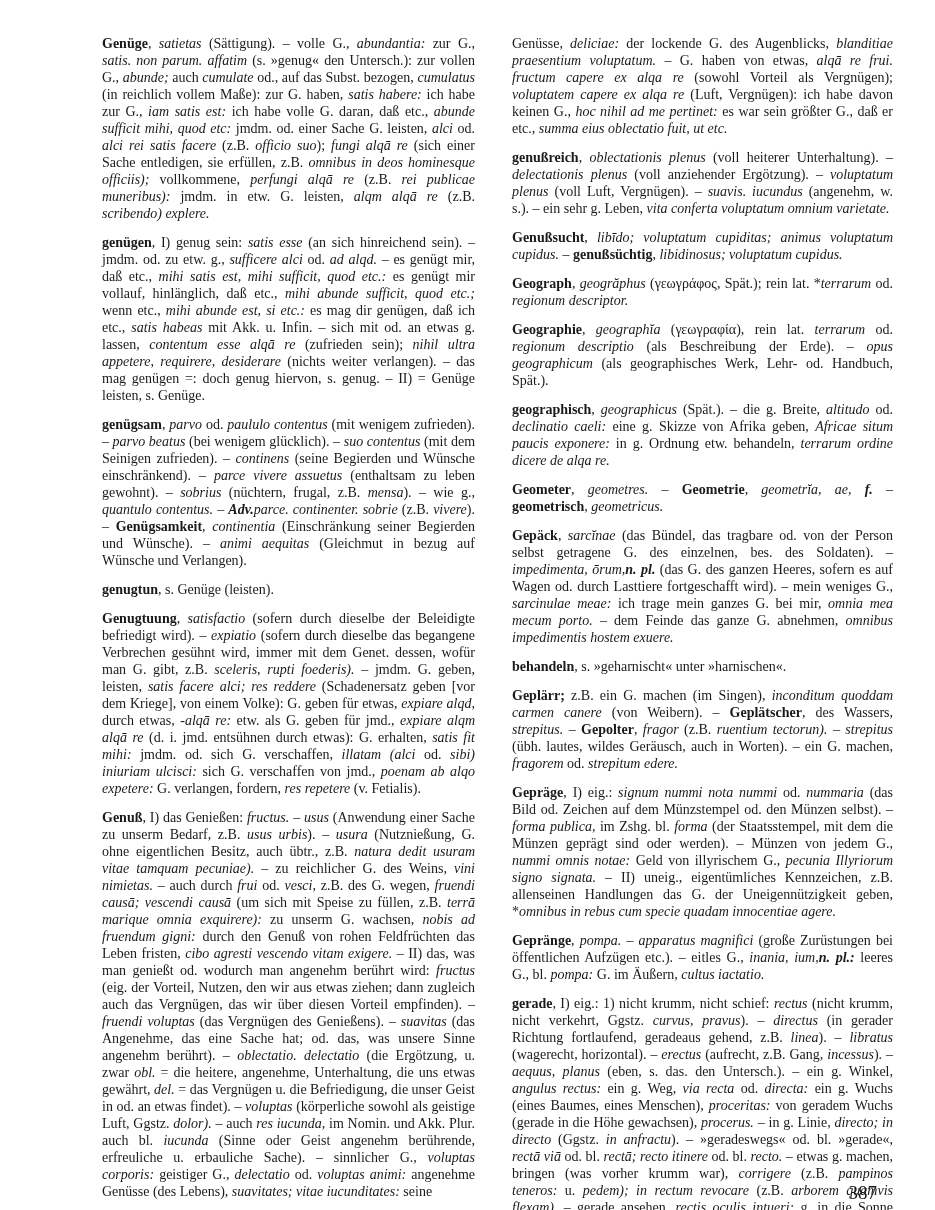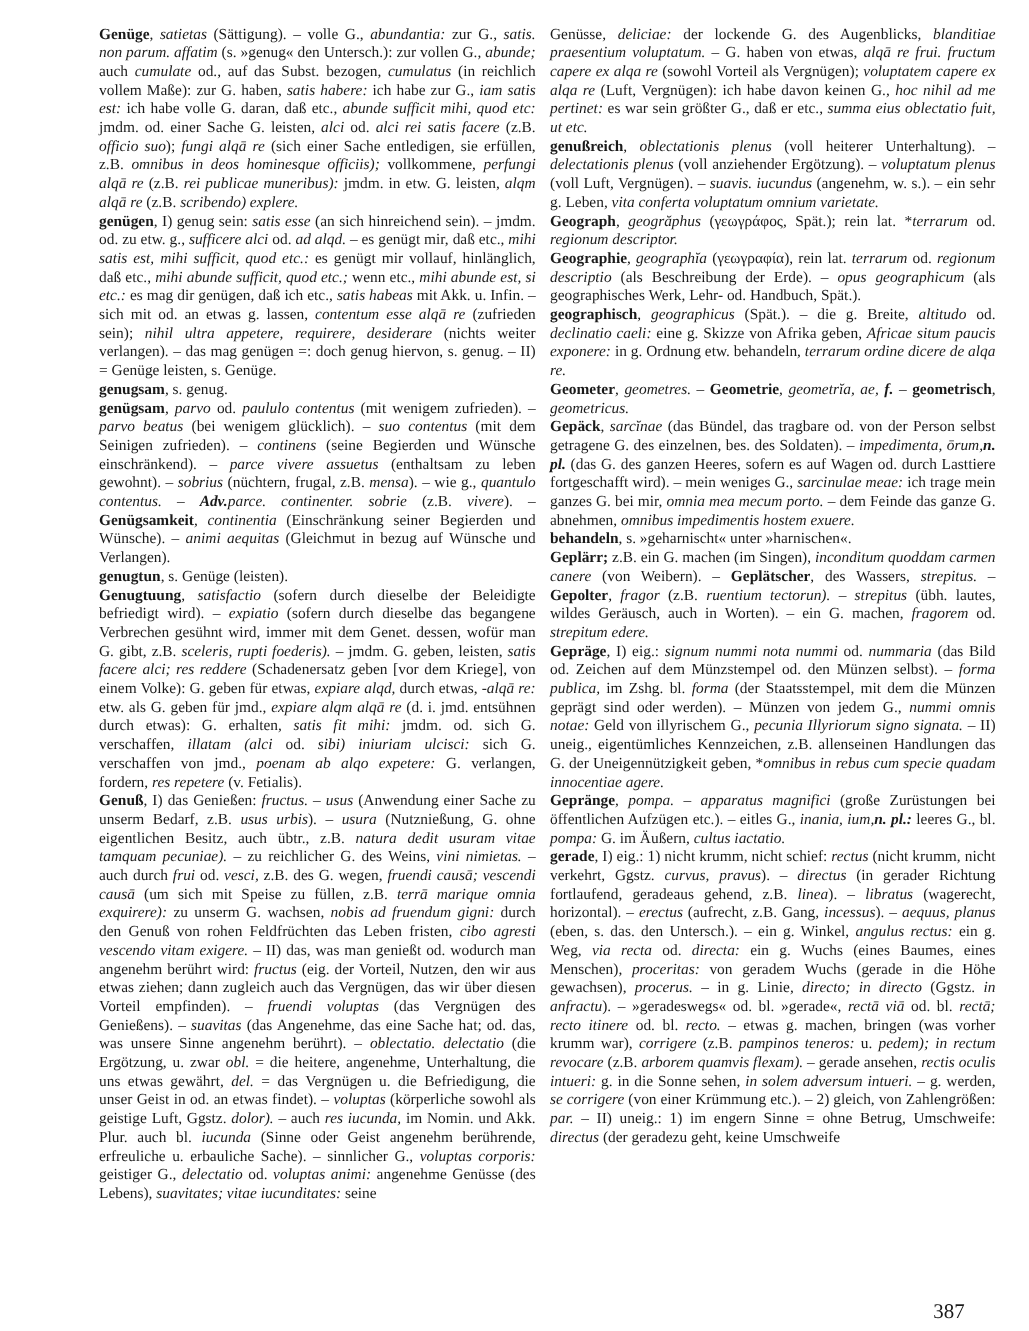--- a/index.html
+++ b/index.html
@@ -10,47 +10,47 @@
     font-family:"Liberation Serif","DejaVu Serif",serif;
     overflow:hidden;
   }
   .textblock {
     position:absolute; left:90px; top:23px;
     display:flex; gap:13px;
   }
   .col { font-size:14px; line-height:17px; text-align:justify; }
   .col-left  { width:397px; }
   .col-right { width:405px; }
-  .entry { margin:0; padding:0; }
+  .entry { margin:12px; padding:0; }
   .seg-p  { }
   .seg-b  { font-weight:bold; }
   .seg-i  { font-style:italic; }
   .seg-bi { font-weight:bold; font-style:italic; }
   .pagenum {
     position:absolute; right:58px; bottom:10px;
     font-size:19px; line-height:15px;
   }
 </style>
 </head>
 <body>
 
 <div class="page">
   <div class="textblock">
     <div class="col col-left">
         <p class="entry"><span class="seg-b">Genüge</span><span class="seg-p">, </span><span class="seg-i">satietas</span><span class="seg-p"> (Sättigung). – volle G., </span><span class="seg-i">abundantia:</span><span class="seg-p"> zur G., </span><span class="seg-i">satis. non parum. affatim</span><span class="seg-p"> (s. »genug« den Untersch.): zur vollen G., </span><span class="seg-i">abunde;</span><span class="seg-p"> auch </span><span class="seg-i">cumulate</span><span class="seg-p"> od., auf das Subst. bezogen, </span><span class="seg-i">cumulatus</span><span class="seg-p"> (in reichlich vollem Maße): zur G. haben, </span><span class="seg-i">satis habere:</span><span class="seg-p"> ich habe zur G., </span><span class="seg-i">iam satis est:</span><span class="seg-p"> ich habe volle G. daran, daß etc., </span><span class="seg-i">abunde sufficit mihi, quod etc:</span><span class="seg-p"> jmdm. od. einer Sache G. leisten, </span><span class="seg-i">alci</span><span class="seg-p"> od. </span><span class="seg-i">alci rei satis facere</span><span class="seg-p"> (z.B. </span><span class="seg-i">officio suo</span><span class="seg-p">); </span><span class="seg-i">fungi alqā re</span><span class="seg-p"> (sich einer Sache entledigen, sie erfüllen, z.B. </span><span class="seg-i">omnibus in deos hominesque officiis);</span><span class="seg-p"> vollkommene, </span><span class="seg-i">perfungi alqā re</span><span class="seg-p"> (z.B. </span><span class="seg-i">rei publicae muneribus):</span><span class="seg-p"> jmdm. in etw. G. leisten, </span><span class="seg-i">alqm alqā re</span><span class="seg-p"> (z.B. </span><span class="seg-i">scribendo) explere.</span></p>
         <p class="entry"><span class="seg-b">genügen</span><span class="seg-p">, I) genug sein: </span><span class="seg-i">satis esse</span><span class="seg-p"> (an sich hinreichend sein). – jmdm. od. zu etw. g., </span><span class="seg-i">sufficere alci</span><span class="seg-p"> od. </span><span class="seg-i">ad alqd.</span><span class="seg-p"> – es genügt mir, daß etc., </span><span class="seg-i">mihi satis est, mihi sufficit, quod etc.:</span><span class="seg-p"> es genügt mir vollauf, hinlänglich, daß etc., </span><span class="seg-i">mihi abunde sufficit, quod etc.;</span><span class="seg-p"> wenn etc., </span><span class="seg-i">mihi abunde est, si etc.:</span><span class="seg-p"> es mag dir genügen, daß ich etc., </span><span class="seg-i">satis habeas</span><span class="seg-p"> mit Akk. u. Infin. – sich mit od. an etwas g. lassen, </span><span class="seg-i">contentum esse alqā re</span><span class="seg-p"> (zufrieden sein); </span><span class="seg-i">nihil ultra appetere, requirere, desiderare</span><span class="seg-p"> (nichts weiter verlangen). – das mag genügen =: doch genug hiervon, s. genug. – II) = Genüge leisten, s. Genüge.</span></p>
-        <p class="entry"><span class="seg-b">genugsam</span><span class="seg-p">, s. genug.</span></p>
         <p class="entry"><span class="seg-b">genügsam</span><span class="seg-p">, </span><span class="seg-i">parvo</span><span class="seg-p"> od. </span><span class="seg-i">paululo contentus</span><span class="seg-p"> (mit wenigem zufrieden). – </span><span class="seg-i">parvo beatus</span><span class="seg-p"> (bei wenigem glücklich). – </span><span class="seg-i">suo contentus</span><span class="seg-p"> (mit dem Seinigen zufrieden). – </span><span class="seg-i">continens</span><span class="seg-p"> (seine Begierden und Wünsche einschränkend). – </span><span class="seg-i">parce vivere assuetus</span><span class="seg-p"> (enthaltsam zu leben gewohnt). – </span><span class="seg-i">sobrius</span><span class="seg-p"> (nüchtern, frugal, z.B. </span><span class="seg-i">mensa</span><span class="seg-p">). – wie g., </span><span class="seg-i">quantulo contentus.</span><span class="seg-p"> – </span><span class="seg-bi">Adv.</span><span class="seg-i">parce. continenter. sobrie</span><span class="seg-p"> (z.B. </span><span class="seg-i">vivere</span><span class="seg-p">). – </span><span class="seg-b">Genügsamkeit</span><span class="seg-p">, </span><span class="seg-i">continentia</span><span class="seg-p"> (Einschränkung seiner Begierden und Wünsche). – </span><span class="seg-i">animi aequitas</span><span class="seg-p"> (Gleichmut in bezug auf Wünsche und Verlangen).</span></p>
         <p class="entry"><span class="seg-b">genugtun</span><span class="seg-p">, s. Genüge (leisten).</span></p>
         <p class="entry"><span class="seg-b">Genugtuung</span><span class="seg-p">, </span><span class="seg-i">satisfactio</span><span class="seg-p"> (sofern durch dieselbe der Beleidigte befriedigt wird). – </span><span class="seg-i">expiatio</span><span class="seg-p"> (sofern durch dieselbe das begangene Verbrechen gesühnt wird, immer mit dem Genet. dessen, wofür man G. gibt, z.B. </span><span class="seg-i">sceleris, rupti foederis).</span><span class="seg-p"> – jmdm. G. geben, leisten, </span><span class="seg-i">satis facere alci; res reddere</span><span class="seg-p"> (Schadenersatz geben [vor dem Kriege], von einem Volke): G. geben für etwas, </span><span class="seg-i">expiare alqd,</span><span class="seg-p"> durch etwas, </span><span class="seg-i">-alqā re:</span><span class="seg-p"> etw. als G. geben für jmd., </span><span class="seg-i">expiare alqm alqā re</span><span class="seg-p"> (d. i. jmd. entsühnen durch etwas): G. erhalten, </span><span class="seg-i">satis fit mihi:</span><span class="seg-p"> jmdm. od. sich G. verschaffen, </span><span class="seg-i">illatam (alci</span><span class="seg-p"> od. </span><span class="seg-i">sibi) iniuriam ulcisci:</span><span class="seg-p"> sich G. verschaffen von jmd., </span><span class="seg-i">poenam ab alqo expetere:</span><span class="seg-p"> G. verlangen, fordern, </span><span class="seg-i">res repetere</span><span class="seg-p"> (v. Fetialis).</span></p>
         <p class="entry"><span class="seg-b">Genuß</span><span class="seg-p">, I) das Genießen: </span><span class="seg-i">fructus.</span><span class="seg-p"> – </span><span class="seg-i">usus</span><span class="seg-p"> (Anwendung einer Sache zu unserm Bedarf, z.B. </span><span class="seg-i">usus urbis</span><span class="seg-p">). – </span><span class="seg-i">usura</span><span class="seg-p"> (Nutznießung, G. ohne eigentlichen Besitz, auch übtr., z.B. </span><span class="seg-i">natura dedit usuram vitae tamquam pecuniae).</span><span class="seg-p"> – zu reichlicher G. des Weins, </span><span class="seg-i">vini nimietas.</span><span class="seg-p"> – auch durch </span><span class="seg-i">frui</span><span class="seg-p"> od. </span><span class="seg-i">vesci,</span><span class="seg-p"> z.B. des G. wegen, </span><span class="seg-i">fruendi causā; vescendi causā</span><span class="seg-p"> (um sich mit Speise zu füllen, z.B. </span><span class="seg-i">terrā marique omnia exquirere):</span><span class="seg-p"> zu unserm G. wachsen, </span><span class="seg-i">nobis ad fruendum gigni:</span><span class="seg-p"> durch den Genuß von rohen Feldfrüchten das Leben fristen, </span><span class="seg-i">cibo agresti vescendo vitam exigere.</span><span class="seg-p"> – II) das, was man genießt od. wodurch man angenehm berührt wird: </span><span class="seg-i">fructus</span><span class="seg-p"> (eig. der Vorteil, Nutzen, den wir aus etwas ziehen; dann zugleich auch das Vergnügen, das wir über diesen Vorteil empfinden). – </span><span class="seg-i">fruendi voluptas</span><span class="seg-p"> (das Vergnügen des Genießens). – </span><span class="seg-i">suavitas</span><span class="seg-p"> (das Angenehme, das eine Sache hat; od. das, was unsere Sinne angenehm berührt). – </span><span class="seg-i">oblectatio. delectatio</span><span class="seg-p"> (die Ergötzung, u. zwar </span><span class="seg-i">obl.</span><span class="seg-p"> = die heitere, angenehme, Unterhaltung, die uns etwas gewährt, </span><span class="seg-i">del.</span><span class="seg-p"> = das Vergnügen u. die Befriedigung, die unser Geist in od. an etwas findet). – </span><span class="seg-i">voluptas</span><span class="seg-p"> (körperliche sowohl als geistige Luft, Ggstz. </span><span class="seg-i">dolor).</span><span class="seg-p"> – auch </span><span class="seg-i">res iucunda,</span><span class="seg-p"> im Nomin. und Akk. Plur. auch bl. </span><span class="seg-i">iucunda</span><span class="seg-p"> (Sinne oder Geist angenehm berührende, erfreuliche u. erbauliche Sache). – sinnlicher G., </span><span class="seg-i">voluptas corporis:</span><span class="seg-p"> geistiger G., </span><span class="seg-i">delectatio</span><span class="seg-p"> od. </span><span class="seg-i">voluptas animi:</span><span class="seg-p"> angenehme Genüsse (des Lebens), </span><span class="seg-i">suavitates; vitae iucunditates:</span><span class="seg-p"> seine</span></p>
       </div>
     <div class="col col-right">
         <p class="entry"><span class="seg-p">Genüsse, </span><span class="seg-i">deliciae:</span><span class="seg-p"> der lockende G. des Augenblicks, </span><span class="seg-i">blanditiae praesentium voluptatum.</span><span class="seg-p"> – G. haben von etwas, </span><span class="seg-i">alqā re frui. fructum capere ex alqa re</span><span class="seg-p"> (sowohl Vorteil als Vergnügen); </span><span class="seg-i">voluptatem capere ex alqa re</span><span class="seg-p"> (Luft, Vergnügen): ich habe davon keinen G., </span><span class="seg-i">hoc nihil ad me pertinet:</span><span class="seg-p"> es war sein größter G., daß er etc., </span><span class="seg-i">summa eius oblectatio fuit, ut etc.</span></p>
         <p class="entry"><span class="seg-b">genußreich</span><span class="seg-p">, </span><span class="seg-i">oblectationis plenus</span><span class="seg-p"> (voll heiterer Unterhaltung). – </span><span class="seg-i">delectationis plenus</span><span class="seg-p"> (voll anziehender Ergötzung). – </span><span class="seg-i">voluptatum plenus</span><span class="seg-p"> (voll Luft, Vergnügen). – </span><span class="seg-i">suavis. iucundus</span><span class="seg-p"> (angenehm, w. s.). – ein sehr g. Leben, </span><span class="seg-i">vita conferta voluptatum omnium varietate.</span></p>
+        <p class="entry"><span class="seg-b">Genußsucht</span><span class="seg-p">, </span><span class="seg-i">libīdo; voluptatum cupiditas; animus voluptatum cupidus.</span><span class="seg-p"> – </span><span class="seg-b">genußsüchtig</span><span class="seg-p">, </span><span class="seg-i">libidinosus; voluptatum cupidus.</span></p>
         <p class="entry"><span class="seg-b">Geograph</span><span class="seg-p">, </span><span class="seg-i">geogrăphus</span><span class="seg-p"> (γεωγράφος, Spät.); rein lat. *</span><span class="seg-i">terrarum</span><span class="seg-p"> od. </span><span class="seg-i">regionum descriptor.</span></p>
         <p class="entry"><span class="seg-b">Geographie</span><span class="seg-p">, </span><span class="seg-i">geographĭa</span><span class="seg-p"> (γεωγραφία), rein lat. </span><span class="seg-i">terrarum</span><span class="seg-p"> od. </span><span class="seg-i">regionum descriptio</span><span class="seg-p"> (als Beschreibung der Erde). – </span><span class="seg-i">opus geographicum</span><span class="seg-p"> (als geographisches Werk, Lehr- od. Handbuch, Spät.).</span></p>
         <p class="entry"><span class="seg-b">geographisch</span><span class="seg-p">, </span><span class="seg-i">geographicus</span><span class="seg-p"> (Spät.). – die g. Breite, </span><span class="seg-i">altitudo</span><span class="seg-p"> od. </span><span class="seg-i">declinatio caeli:</span><span class="seg-p"> eine g. Skizze von Afrika geben, </span><span class="seg-i">Africae situm paucis exponere:</span><span class="seg-p"> in g. Ordnung etw. behandeln, </span><span class="seg-i">terrarum ordine dicere de alqa re.</span></p>
         <p class="entry"><span class="seg-b">Geometer</span><span class="seg-p">, </span><span class="seg-i">geometres.</span><span class="seg-p"> – </span><span class="seg-b">Geometrie</span><span class="seg-p">, </span><span class="seg-i">geometrĭa, ae,</span><span class="seg-p"> </span><span class="seg-bi">f.</span><span class="seg-p"> – </span><span class="seg-b">geometrisch</span><span class="seg-p">, </span><span class="seg-i">geometricus.</span></p>
         <p class="entry"><span class="seg-b">Gepäck</span><span class="seg-p">, </span><span class="seg-i">sarcĭnae</span><span class="seg-p"> (das Bündel, das tragbare od. von der Person selbst getragene G. des einzelnen, bes. des Soldaten). – </span><span class="seg-i">impedimenta, ōrum,</span><span class="seg-bi">n. pl.</span><span class="seg-p"> (das G. des ganzen Heeres, sofern es auf Wagen od. durch Lasttiere fortgeschafft wird). – mein weniges G., </span><span class="seg-i">sarcinulae meae:</span><span class="seg-p"> ich trage mein ganzes G. bei mir, </span><span class="seg-i">omnia mea mecum porto.</span><span class="seg-p"> – dem Feinde das ganze G. abnehmen, </span><span class="seg-i">omnibus impedimentis hostem exuere.</span></p>
         <p class="entry"><span class="seg-b">behandeln</span><span class="seg-p">, s. »geharnischt« unter »harnischen«.</span></p>
         <p class="entry"><span class="seg-b">Geplärr;</span><span class="seg-p"> z.B. ein G. machen (im Singen), </span><span class="seg-i">inconditum quoddam carmen canere</span><span class="seg-p"> (von Weibern). – </span><span class="seg-b">Geplätscher</span><span class="seg-p">, des Wassers, </span><span class="seg-i">strepitus.</span><span class="seg-p"> – </span><span class="seg-b">Gepolter</span><span class="seg-p">, </span><span class="seg-i">fragor</span><span class="seg-p"> (z.B. </span><span class="seg-i">ruentium tectorun).</span><span class="seg-p"> – </span><span class="seg-i">strepitus</span><span class="seg-p"> (übh. lautes, wildes Geräusch, auch in Worten). – ein G. machen, </span><span class="seg-i">fragorem</span><span class="seg-p"> od. </span><span class="seg-i">strepitum edere.</span></p>
         <p class="entry"><span class="seg-b">Gepräge</span><span class="seg-p">, I) eig.: </span><span class="seg-i">signum nummi nota nummi</span><span class="seg-p"> od. </span><span class="seg-i">nummaria</span><span class="seg-p"> (das Bild od. Zeichen auf dem Münzstempel od. den Münzen selbst). – </span><span class="seg-i">forma publica,</span><span class="seg-p"> im Zshg. bl. </span><span class="seg-i">forma</span><span class="seg-p"> (der Staatsstempel, mit dem die Münzen geprägt sind oder werden). – Münzen von jedem G., </span><span class="seg-i">nummi omnis notae:</span><span class="seg-p"> Geld von illyrischem G., </span><span class="seg-i">pecunia Illyriorum signo signata.</span><span class="seg-p"> – II) uneig., eigentümliches Kennzeichen, z.B. allenseinen Handlungen das G. der Uneigennützigkeit geben, *</span><span class="seg-i">omnibus in rebus cum specie quadam innocentiae agere.</span></p>
         <p class="entry"><span class="seg-b">Gepränge</span><span class="seg-p">, </span><span class="seg-i">pompa.</span><span class="seg-p"> – </span><span class="seg-i">apparatus magnifici</span><span class="seg-p"> (große Zurüstungen bei öffentlichen Aufzügen etc.). – eitles G., </span><span class="seg-i">inania, ium,</span><span class="seg-bi">n. pl.:</span><span class="seg-p"> leeres G., bl. </span><span class="seg-i">pompa:</span><span class="seg-p"> G. im Äußern, </span><span class="seg-i">cultus iactatio.</span></p>
         <p class="entry"><span class="seg-b">gerade</span><span class="seg-p">, I) eig.: 1) nicht krumm, nicht schief: </span><span class="seg-i">rectus</span><span class="seg-p"> (nicht krumm, nicht verkehrt, Ggstz. </span><span class="seg-i">curvus, pravus</span><span class="seg-p">). – </span><span class="seg-i">directus</span><span class="seg-p"> (in gerader Richtung fortlaufend, geradeaus gehend, z.B. </span><span class="seg-i">linea</span><span class="seg-p">). – </span><span class="seg-i">libratus</span><span class="seg-p"> (wagerecht, horizontal). – </span><span class="seg-i">erectus</span><span class="seg-p"> (aufrecht, z.B. Gang, </span><span class="seg-i">incessus</span><span class="seg-p">). – </span><span class="seg-i">aequus, planus</span><span class="seg-p"> (eben, s. das. den Untersch.). – ein g. Winkel, </span><span class="seg-i">angulus rectus:</span><span class="seg-p"> ein g. Weg, </span><span class="seg-i">via recta</span><span class="seg-p"> od. </span><span class="seg-i">directa:</span><span class="seg-p"> ein g. Wuchs (eines Baumes, eines Menschen), </span><span class="seg-i">proceritas:</span><span class="seg-p"> von geradem Wuchs (gerade in die Höhe gewachsen), </span><span class="seg-i">procerus.</span><span class="seg-p"> – in g. Linie, </span><span class="seg-i">directo; in directo</span><span class="seg-p"> (Ggstz. </span><span class="seg-i">in anfractu</span><span class="seg-p">). – »geradeswegs« od. bl. »gerade«, </span><span class="seg-i">rectā viā</span><span class="seg-p"> od. bl. </span><span class="seg-i">rectā; recto itinere</span><span class="seg-p"> od. bl. </span><span class="seg-i">recto.</span><span class="seg-p"> – etwas g. machen, bringen (was vorher krumm war), </span><span class="seg-i">corrigere</span><span class="seg-p"> (z.B. </span><span class="seg-i">pampinos teneros:</span><span class="seg-p"> u. </span><span class="seg-i">pedem); in rectum revocare</span><span class="seg-p"> (z.B. </span><span class="seg-i">arborem quamvis flexam).</span><span class="seg-p"> – gerade ansehen, </span><span class="seg-i">rectis oculis intueri:</span><span class="seg-p"> g. in die Sonne sehen, </span><span class="seg-i">in solem adversum intueri.</span><span class="seg-p"> – g. werden, </span><span class="seg-i">se corrigere</span><span class="seg-p"> (von einer Krümmung etc.). – 2) gleich, von Zahlengrößen: </span><span class="seg-i">par.</span><span class="seg-p"> – II) uneig.: 1) im engern Sinne = ohne Betrug, Umschweife: </span><span class="seg-i">directus</span><span class="seg-p"> (der geradezu geht, keine Umschweife</span></p>

